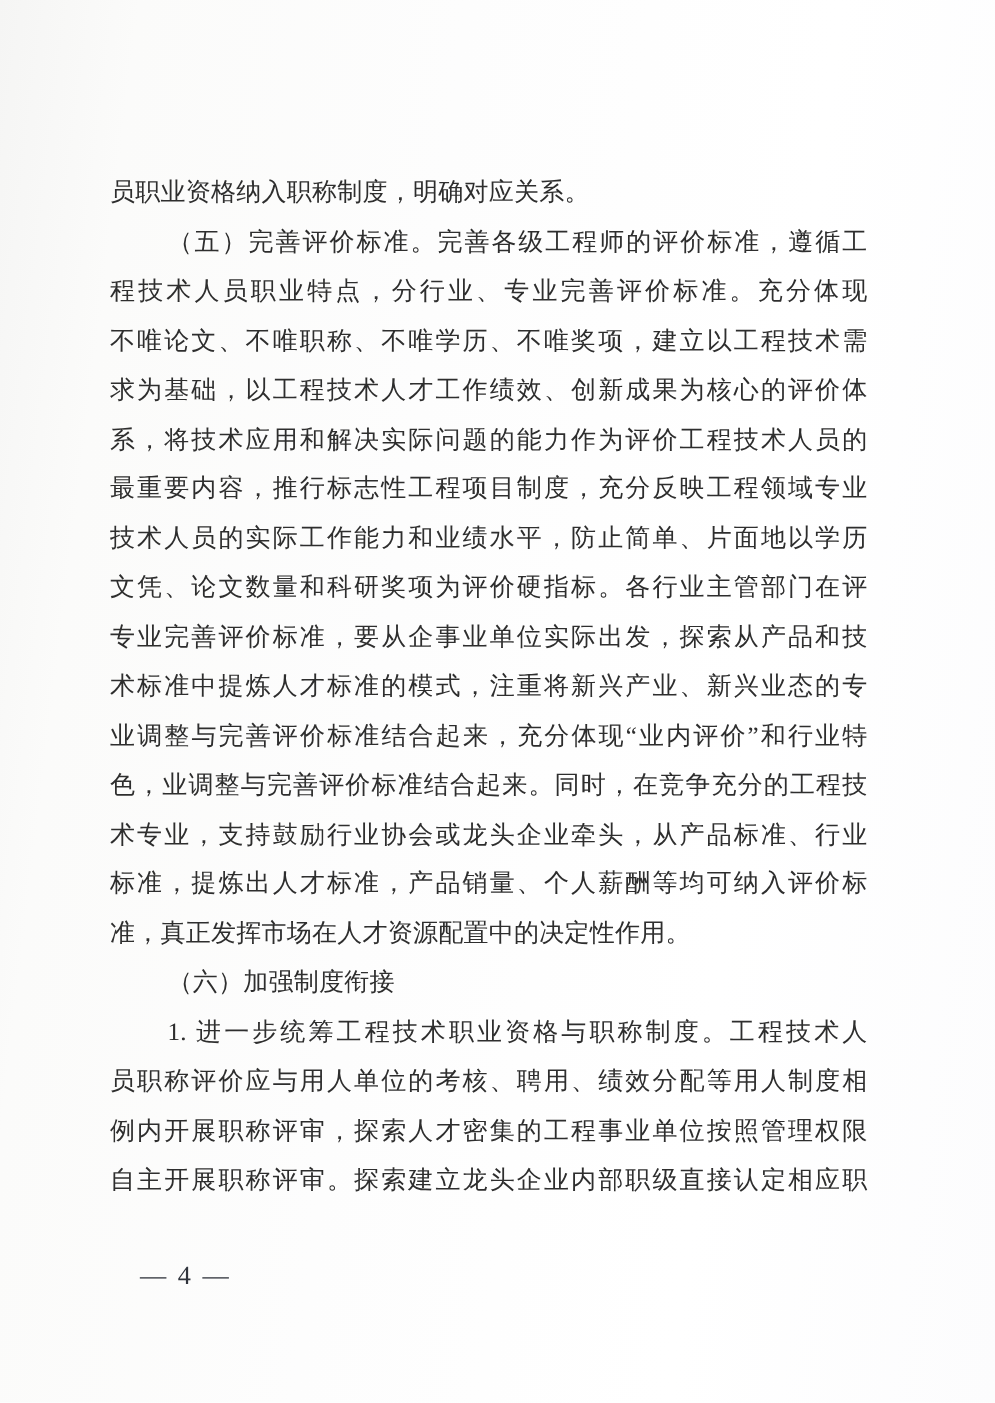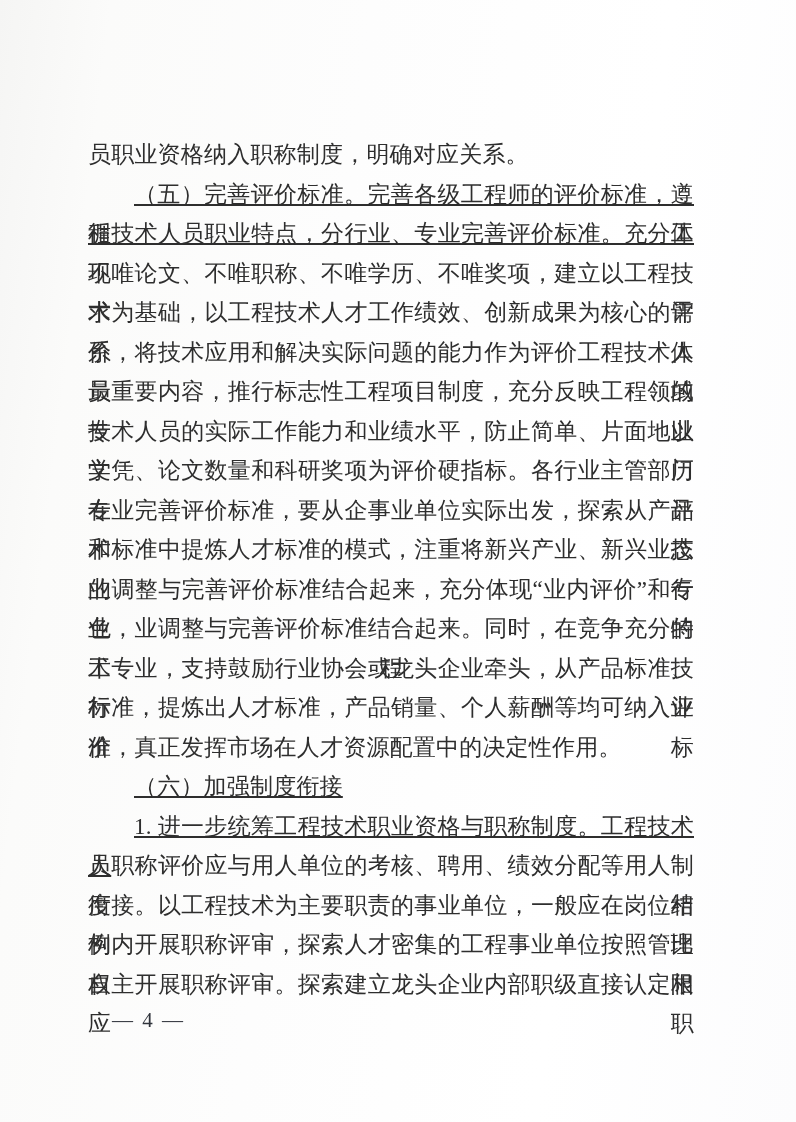--- a/index.html
+++ b/index.html
@@ -22,40 +22,39 @@
   }
   .scan-page {
     position: absolute;
     inset: 0;
   }
   .text-block {
     position: absolute;
     left: 88px;
     top: 135px;
     width: 606px;
-    font-size: 23px;
+    font-size: 20px;
     line-height: 39.5px;
     color: #2e2e2e;
     letter-spacing: 0.2px;
     text-rendering: optimizeLegibility;
   }
   .line {
     height: 39.5px;
     overflow: visible;
   }
   
   .fill {
     text-align: justify;
     text-align-last: justify;
     text-justify: inter-character;
   }
   
   .indent {
     text-indent: 46px;
-    text-decoration: underline;
   }
   .page-number {
     position: absolute;
     left: 112px;
     top: 1006px;
     font-size: 21px;
     line-height: 28px;
     color: #30343c;
     letter-spacing: 2px;
     white-space: pre;
@@ -79,20 +78,19 @@
     <div class="line fill">专业完善评价标准，要从企事业单位实际出发，探索从产品和技</div>
     <div class="line fill">术标准中提炼人才标准的模式，注重将新兴产业、新兴业态的专</div>
     <div class="line fill">业调整与完善评价标准结合起来，充分体现“业内评价”和行业特</div>
     <div class="line fill">色，业调整与完善评价标准结合起来。同时，在竞争充分的工程技</div>
     <div class="line fill">术专业，支持鼓励行业协会或龙头企业牵头，从产品标准、行业</div>
     <div class="line fill">标准，提炼出人才标准，产品销量、个人薪酬等均可纳入评价标</div>
     <div class="line">准，真正发挥市场在人才资源配置中的决定性作用。</div>
     <div class="line indent">（六）加强制度衔接</div>
     <div class="line indent fill">1. 进一步统筹工程技术职业资格与职称制度。工程技术人</div>
     <div class="line fill">员职称评价应与用人单位的考核、聘用、绩效分配等用人制度相</div>
-    <div class="line fill">衔接。以工程技术为主要职责的事业单位，一般应在岗位结构比</div>
     <div class="line fill">例内开展职称评审，探索人才密集的工程事业单位按照管理权限</div>
     <div class="line fill">自主开展职称评审。探索建立龙头企业内部职级直接认定相应职</div>
   </div>
 
   <div class="page-number">— 4 —</div>
 
 </div>
 
 </body></html>

